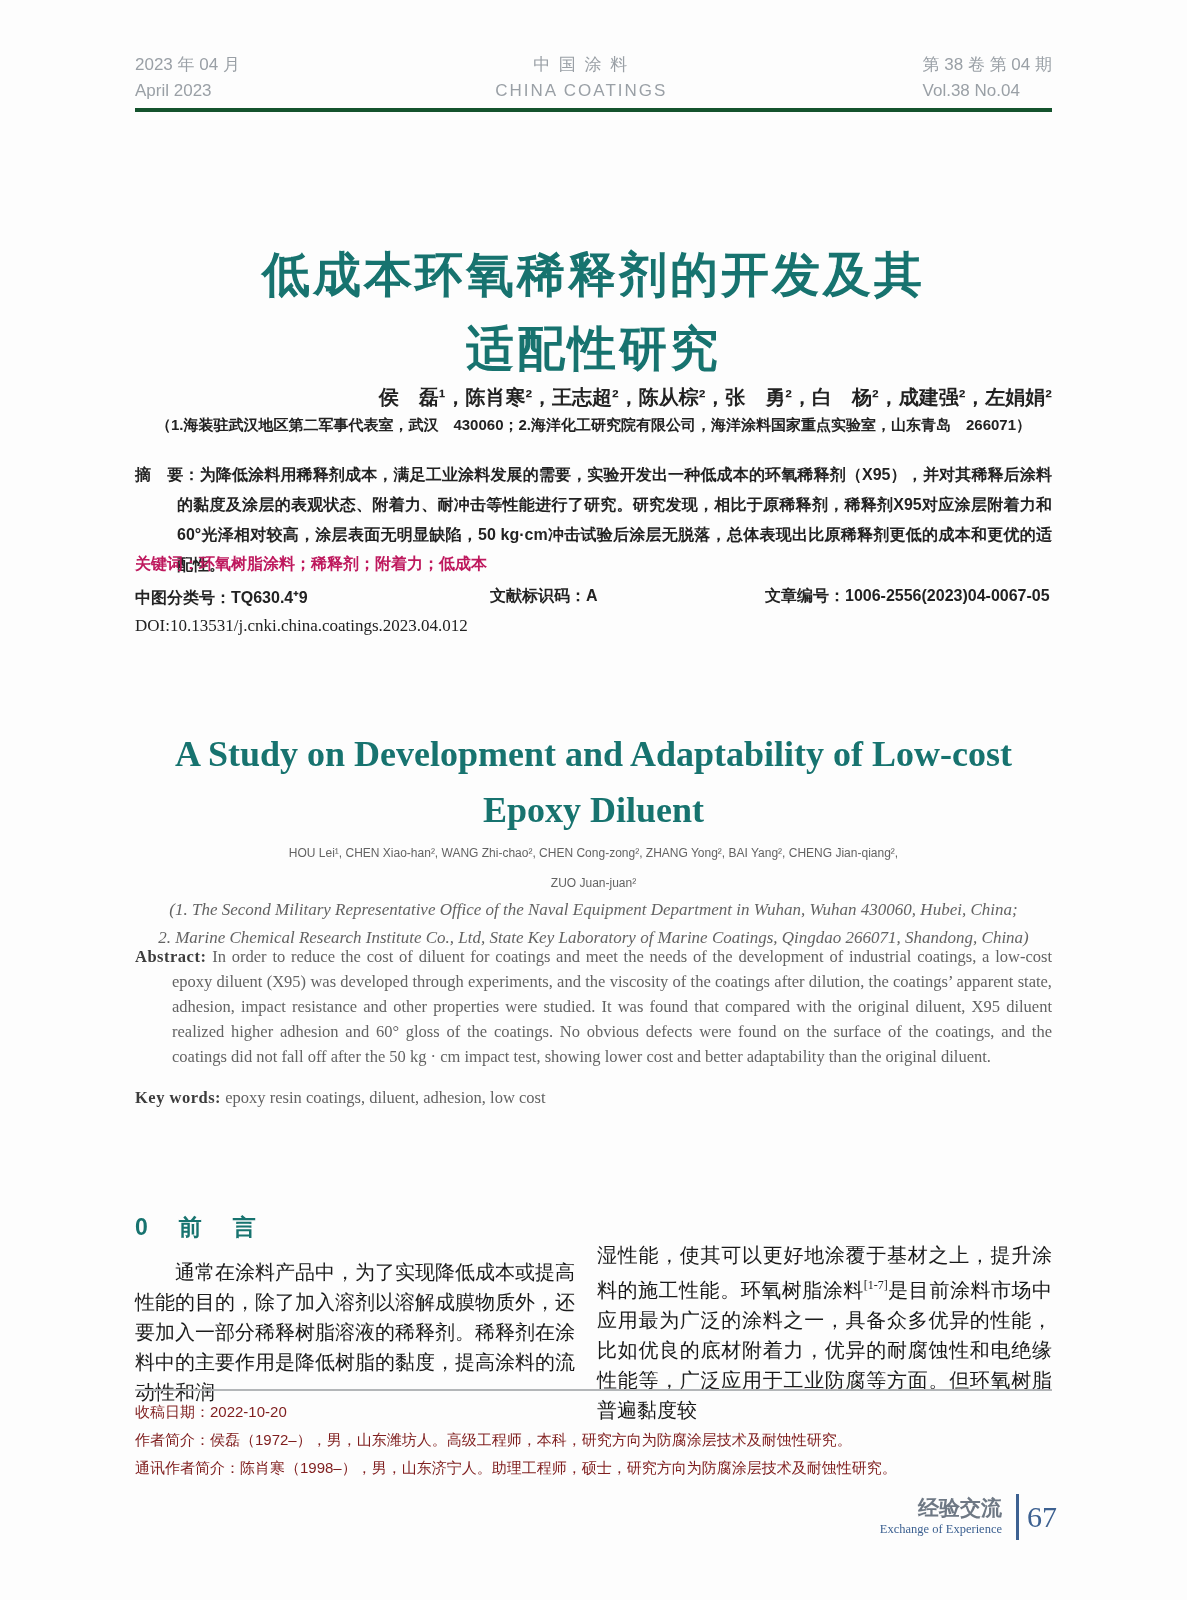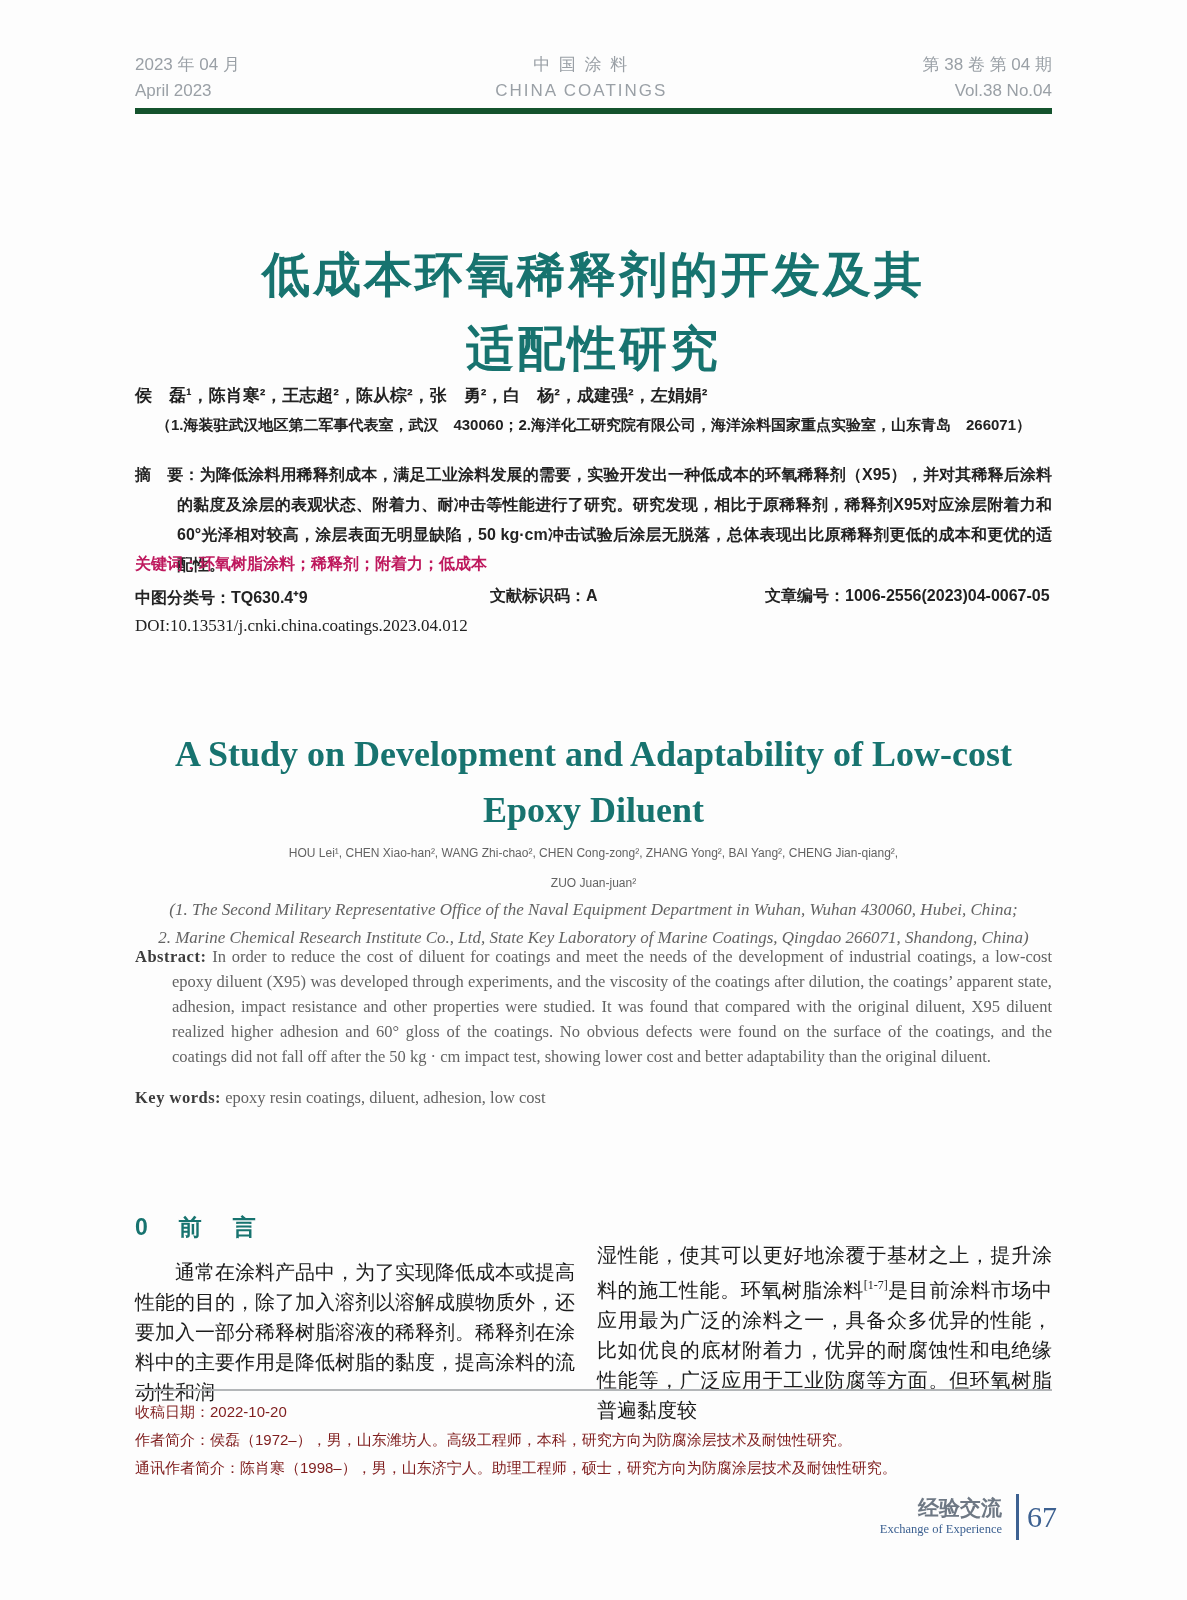--- a/index.html
+++ b/index.html
@@ -23,37 +23,37 @@
   .abs{position:absolute;}
 
   
   .running-head{
     left:135px;top:52px;width:917px;
     display:flex;justify-content:space-between;align-items:flex-start;
     color:var(--hdr-gray);
     font-family:"Liberation Sans", sans-serif;
     font-size:17px;line-height:26px;
     padding-bottom:4px;
-    border-bottom:6px solid #14532d;
+    border-bottom:4px solid #14532d;
   }
   .running-head .col{display:flex;flex-direction:column;}
   .running-head .col.center{text-align:center;letter-spacing:2px;}
-  .running-head .col.right{text-align:right;}
+  .running-head .col.right{text-align:left;}
 
   
   .title-zh{
     left:135px;top:238px;width:917px;
     text-align:center;color:var(--accent);
     font-family:"Liberation Sans", sans-serif;
     font-weight:bold;font-size:48px;line-height:74px;letter-spacing:3px;
   }
   .authors-zh{
-    left:135px;top:384px;width:917px;text-align:left;
-    font-family:"Liberation Sans", sans-serif;
-    font-weight:600;font-size:17px;color:#222;
+    left:135px;top:384px;width:917px;text-align:right;
+    font-family:"Liberation Sans", sans-serif;
+    font-weight:600;font-size:20px;color:#222;
   }
   .authors-zh sup,.authors-en sup,.refsup{font-size:11px;margin-top:16px;}
   .affil-zh{
     left:135px;top:416px;width:917px;text-align:center;white-space:nowrap;
     font-family:Liberation Sans, sans-serif;
     font-weight:600;font-size:15px;color:#222;
   }
 
   
   .abstract-zh{

